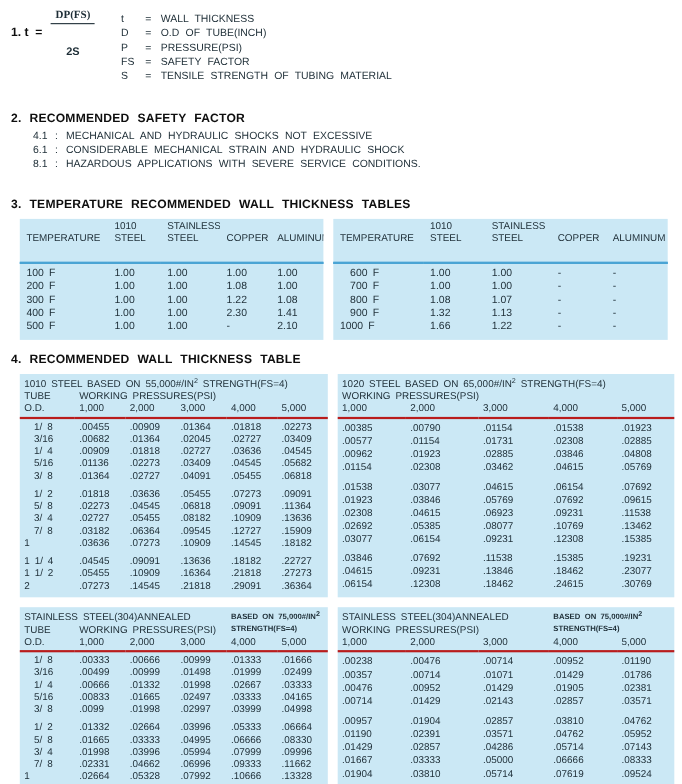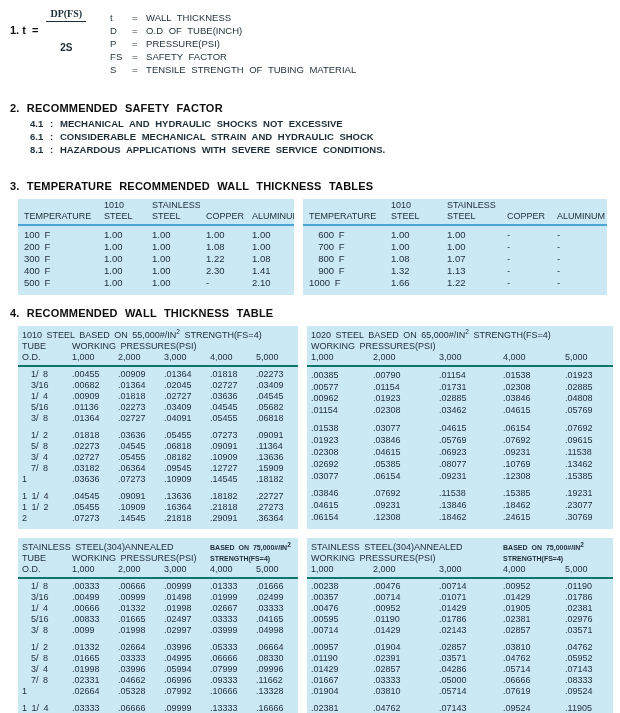--- a/index.html
+++ b/index.html
@@ -23,41 +23,41 @@
   .formula-lhs{display:flex;align-items:center;height:40px;}
   .formula-label{font-weight:bold;font-size:11px;color:var(--head);white-space:pre;}
   .frac{display:inline-block;text-align:center;margin:0 6px 0 8px;font-size:10px;font-weight:bold;color:var(--ink);}
   .frac .num{border-bottom:1.5px solid var(--ink);padding:0 4px 2px;font-family:Liberation Serif, serif;}
   .frac .den{padding-top:20px;}
   table.defs{border-collapse:collapse;margin-left:16px;margin-top:1px;}
   table.defs td{font-size:9.5px;line-height:13px;padding:0 2px;white-space:pre;word-spacing:3px;}
   table.defs td:first-child{text-align:left;min-width:18px;}
   
   .sec2{margin-top:26px;}
-  table.plain{border-collapse:collapse;margin:3px 0 0 20px;font-weight:bold;}
+  table.plain{border-collapse:collapse;margin:3px 0 0 20px;}
   table.plain td{font-size:9.5px;line-height:13px;padding:0 3px 0 0;white-space:pre;word-spacing:3px;}
   
   table.band{border-collapse:collapse;background:var(--band);table-layout:fixed;}
   table.band td{font-size:9px;line-height:12px;padding:0 2px;white-space:pre;overflow:hidden;word-spacing:2px;color:var(--ink);}
   
   .sec3{margin-top:24px;}
   .temp-row{display:flex;margin-top:7px;margin-left:8px;gap:9px;}
   table.temp tbody.thead td{font-size:9px;line-height:11px;padding-left:6px;}
   table.temp tbody.thead tr:first-child td{padding-top:1px;}
-  table.temp tbody.thead tr:last-child td{border-bottom:2px solid var(--rule);padding-bottom:2px;}
+  table.temp tbody.thead tr:last-child td{border-bottom:2px solid var(--rule);padding-bottom:16px;}
   table.temp tbody.body td{font-size:9.5px;line-height:12px;padding-left:6px;}
   table.temp tbody.body tr:first-child td{padding-top:3px;}
   table.temp tbody.body tr:last-child td{padding-bottom:6px;}
   
   .sec4{margin-top:12px;}
   .wall-row{display:flex;margin-top:7px;margin-left:8px;gap:9px;}
   table.wall td{line-height:11px;}
   table.wall thead td{padding-left:4px;}
   table.wall thead tr:first-child td{padding-top:4px;}
-  table.wall thead tr.cols td{border-bottom:2px solid #0f766e;padding-bottom:2px;}
+  table.wall thead tr.cols td{border-bottom:2px solid #b91c1c;padding-bottom:2px;}
   table.wall tbody td{padding-left:4px;}
   table.wall tbody tr:first-child td{padding-top:2px;}
   table.wall tbody tr:last-child td{padding-bottom:5px;}
   table.wall tr.spacer td{height:6px;line-height:6px;padding:0;}
   td.small, .small{font-size:7px !important;font-weight:bold;letter-spacing:0;}
   sup{font-size:6.5px;vertical-align:super;line-height:0;}
   .stain-row{display:flex;margin-top:9px;margin-left:8px;gap:9px;}
 </style>
 </head>
 <body>
@@ -693,27 +693,20 @@
               <td>.01786</td>
             </tr>
             <tr>
               <td>.00476</td>
               <td>.00952</td>
               <td>.01429</td>
               <td>.01905</td>
               <td>.02381</td>
             </tr>
             <tr>
-              <td>.00595</td>
-              <td>.01190</td>
-              <td>.01786</td>
-              <td>.02381</td>
-              <td>.02976</td>
-            </tr>
-            <tr>
               <td>.00714</td>
               <td>.01429</td>
               <td>.02143</td>
               <td>.02857</td>
               <td>.03571</td>
             </tr>
             <tr class="spacer">
               <td colspan="5"></td>
             </tr>
             <tr>

